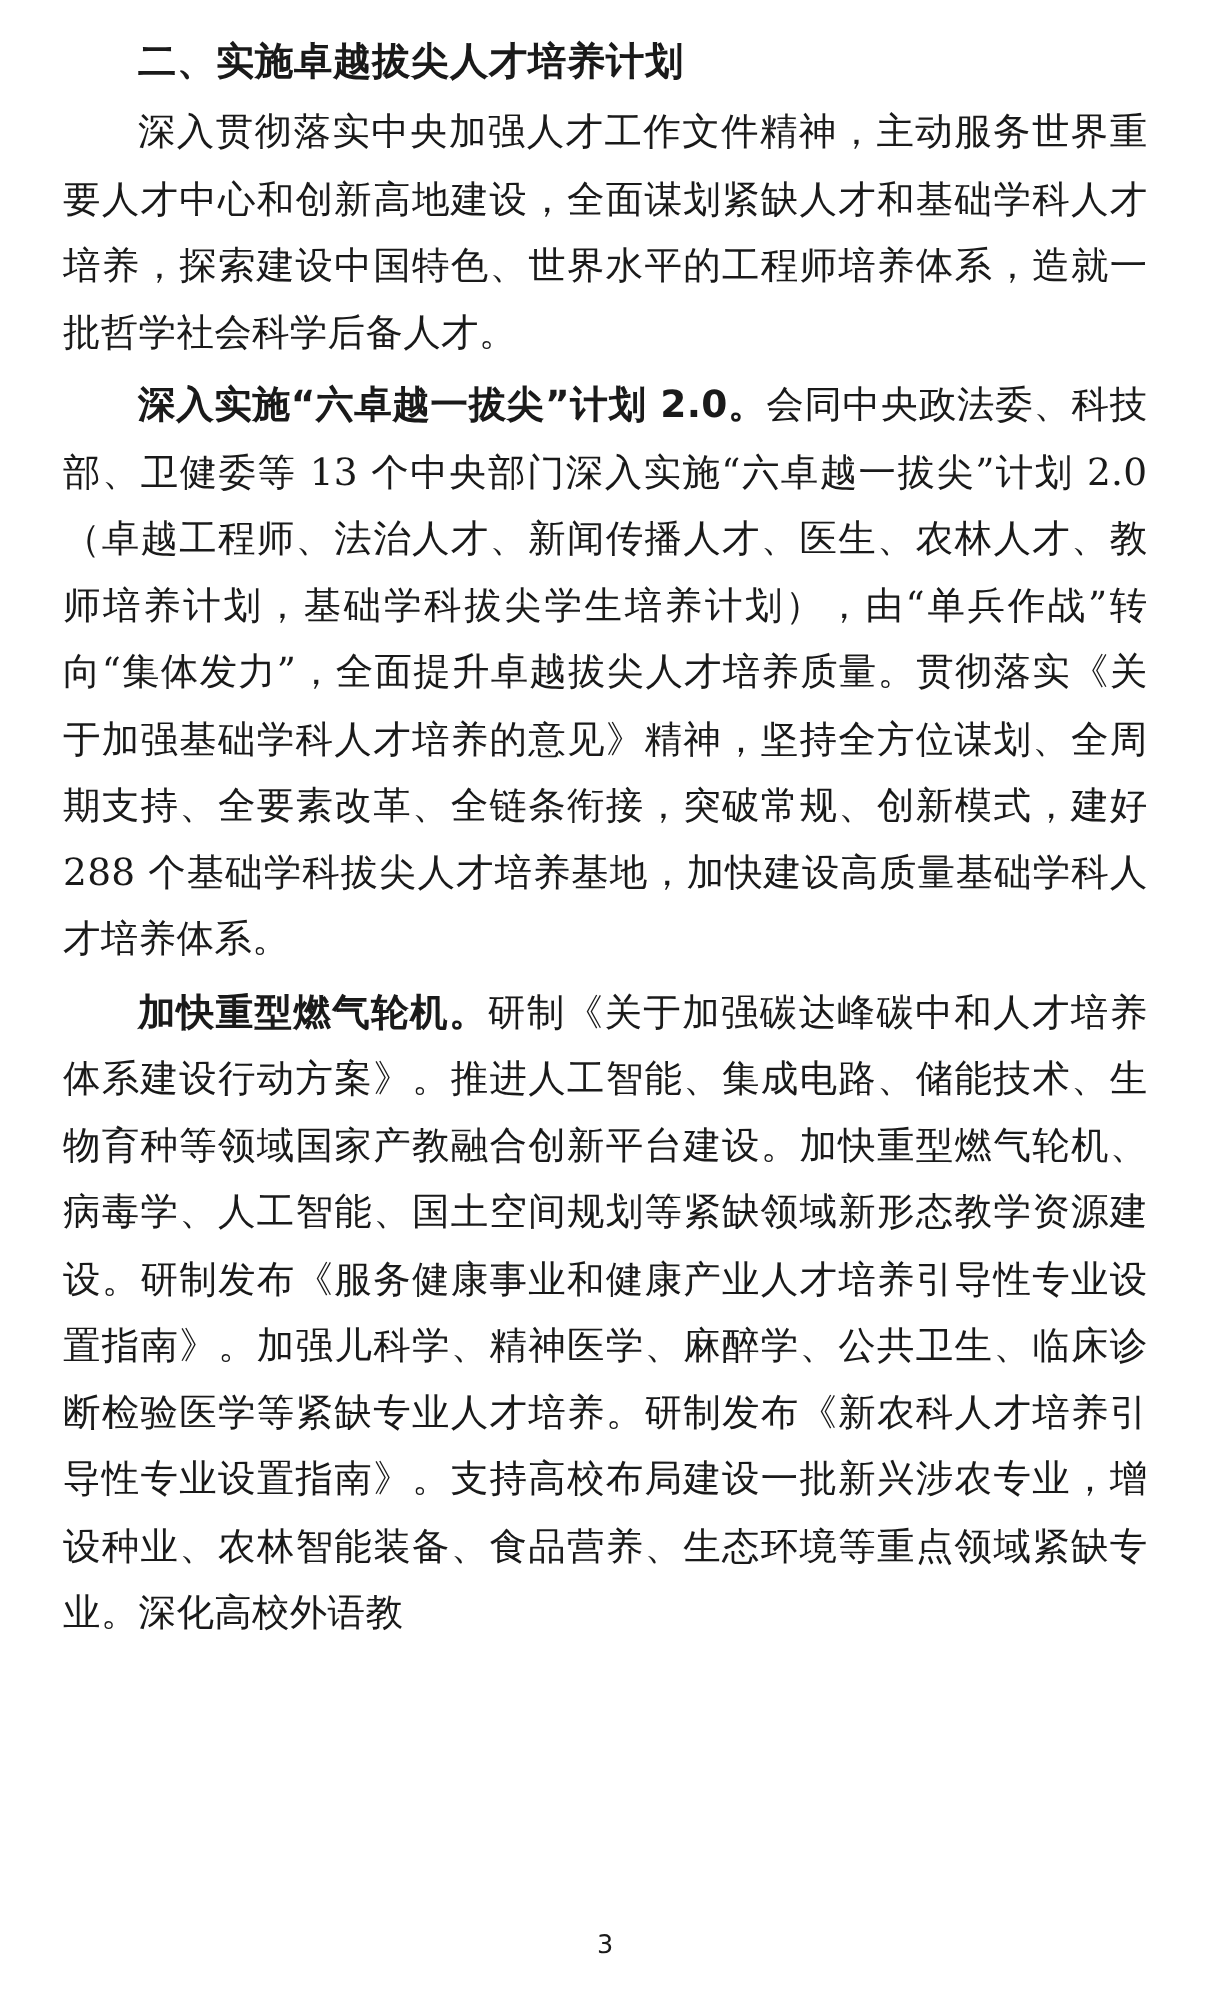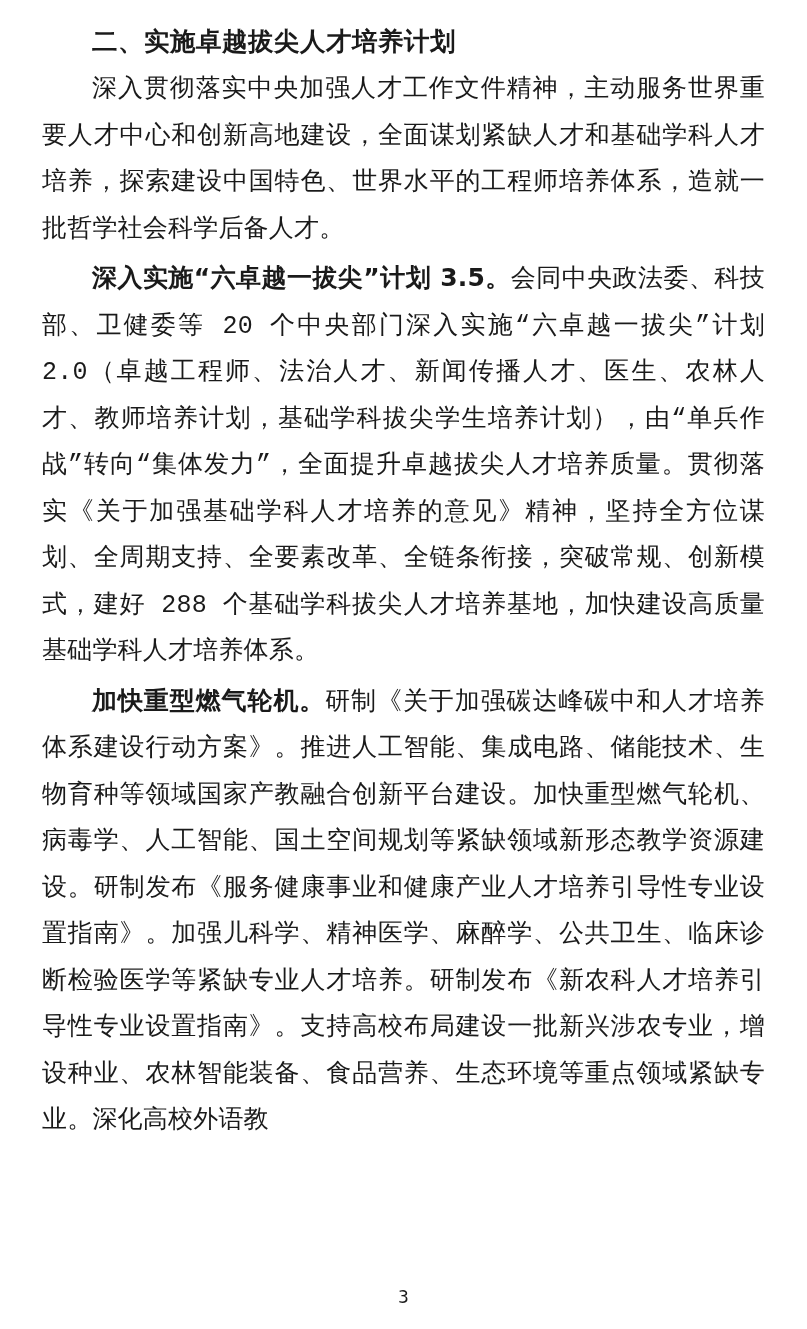--- a/index.html
+++ b/index.html
@@ -40,21 +40,20 @@
     text-indent: 50px;
     margin: 0 0 4px 0;
     letter-spacing: 0.2px;
   }
   .para .lead {
     font-weight: bold;
     font-family: "DejaVu Sans", "Liberation Sans", sans-serif;
   }
   .para-body {
     display: inline;
-    font-family: Liberation Mono, monospace;
   }
   .page-number {
     position: absolute;
     left: 0;
     right: 0;
     bottom: 22px;
     text-align: center;
     font-size: 17px;
     font-family: "DejaVu Sans", "Liberation Sans", sans-serif;
     color: #1a1a1a;
@@ -65,21 +64,21 @@
 
 <div class="page">
 
   <h2 class="section-heading">二、实施卓越拔尖人才培养计划</h2>
 
   <p class="para">
     <span class="lead"></span><span class="para-body">深入贯彻落实中央加强人才工作文件精神，主动服务世界重要人才中心和创新高地建设，全面谋划紧缺人才和基础学科人才培养，探索建设中国特色、世界水平的工程师培养体系，造就一批哲学社会科学后备人才。</span>
   </p>
 
   <p class="para">
-    <span class="lead">深入实施“六卓越一拔尖”计划 3.5。</span><span class="para-body">会同中央政法委、科技部、卫健委等 20 个中央部门深入实施“六卓越一拔尖”计划 2.0（卓越工程师、法治人才、新闻传播人才、医生、农林人才、教师培养计划，基础学科拔尖学生培养计划），由“单兵作战”转向“集体发力”，全面提升卓越拔尖人才培养质量。贯彻落实《关于加强基础学科人才培养的意见》精神，坚持全方位谋划、全周期支持、全要素改革、全链条衔接，突破常规、创新模式，建好 288 个基础学科拔尖人才培养基地，加快建设高质量基础学科人才培养体系。</span>
+    <span class="lead">深入实施“六卓越一拔尖”计划 2.0。</span><span class="para-body">会同中央政法委、科技部、卫健委等 13 个中央部门深入实施“六卓越一拔尖”计划 2.0（卓越工程师、法治人才、新闻传播人才、医生、农林人才、教师培养计划，基础学科拔尖学生培养计划），由“单兵作战”转向“集体发力”，全面提升卓越拔尖人才培养质量。贯彻落实《关于加强基础学科人才培养的意见》精神，坚持全方位谋划、全周期支持、全要素改革、全链条衔接，突破常规、创新模式，建好 288 个基础学科拔尖人才培养基地，加快建设高质量基础学科人才培养体系。</span>
   </p>
 
   <p class="para">
     <span class="lead">加快重型燃气轮机。</span><span class="para-body">研制《关于加强碳达峰碳中和人才培养体系建设行动方案》。推进人工智能、集成电路、储能技术、生物育种等领域国家产教融合创新平台建设。加快重型燃气轮机、病毒学、人工智能、国土空间规划等紧缺领域新形态教学资源建设。研制发布《服务健康事业和健康产业人才培养引导性专业设置指南》。加强儿科学、精神医学、麻醉学、公共卫生、临床诊断检验医学等紧缺专业人才培养。研制发布《新农科人才培养引导性专业设置指南》。支持高校布局建设一批新兴涉农专业，增设种业、农林智能装备、食品营养、生态环境等重点领域紧缺专业。深化高校外语教</span>
   </p>
 
 </div>
 
 <div class="page-number">3</div>
 

